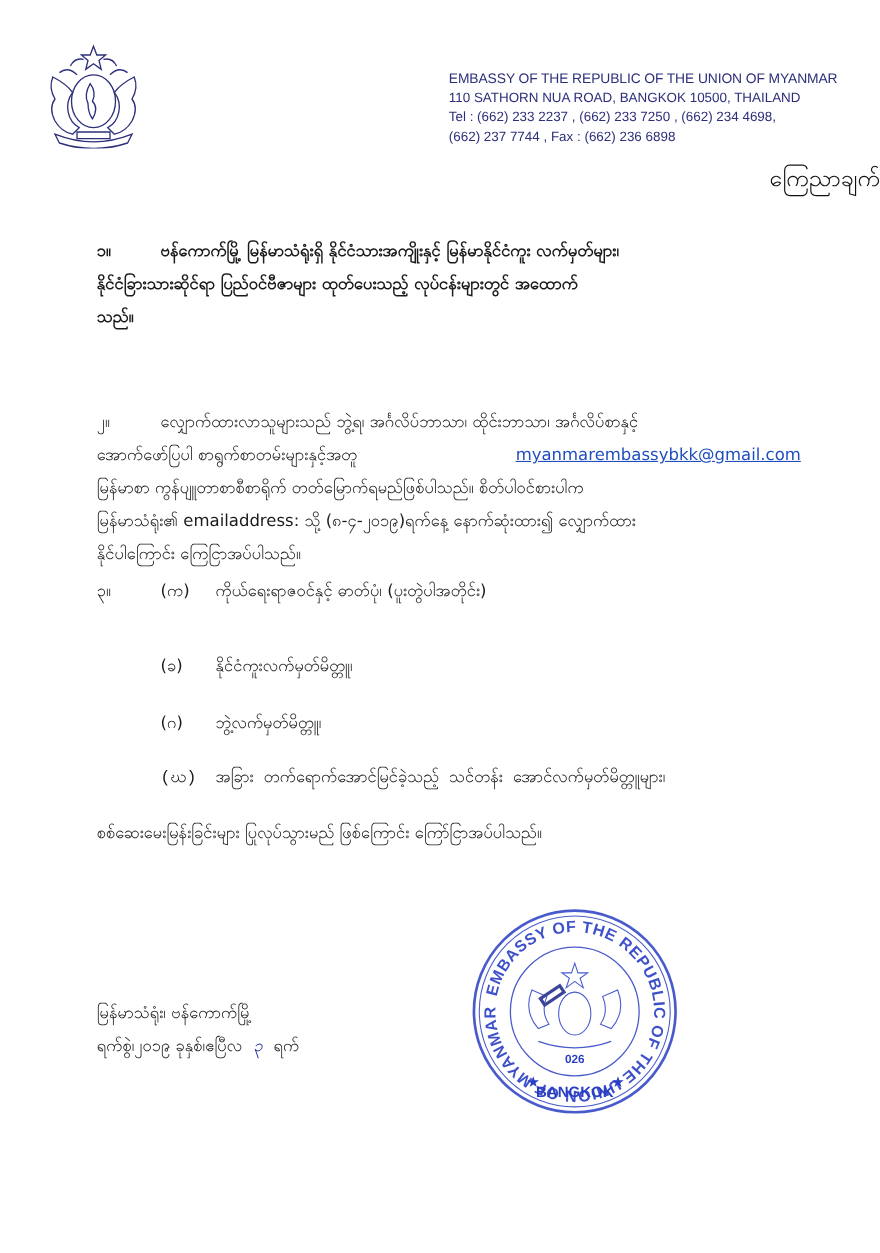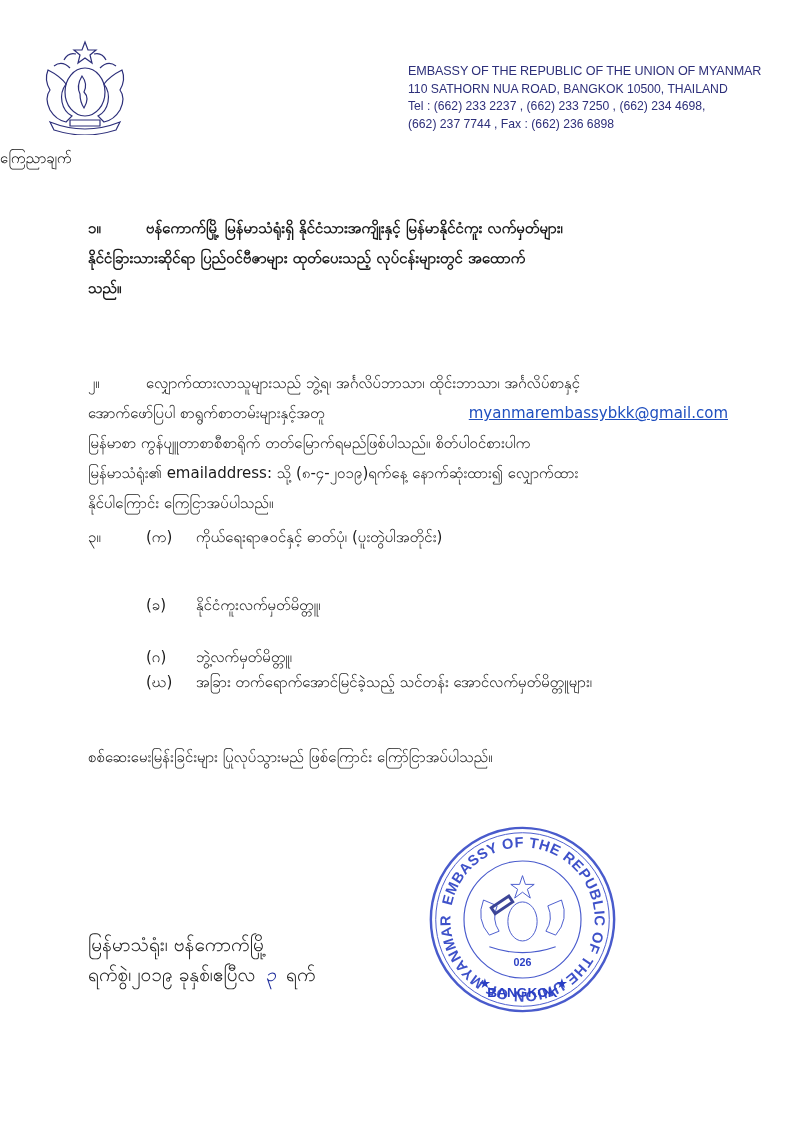--- a/index.html
+++ b/index.html
@@ -5,28 +5,28 @@
     html, body { margin: 0; padding: 0; }
     body {
       width: 800px; height: 1139px; background: #ffffff; position: relative; overflow: hidden;
       font-family: "DejaVu Sans", sans-serif; color: #1a1a1a;
     }
     .letterhead { position: absolute; left: 0; top: 0; width: 800px; height: 150px; }
     .emblem { position: absolute; left: 40px; top: 40px; width: 90px; height: 95px; }
     .addr { position: absolute; left: 408px; top: 63px; color: #2d2f7a;
       font-family: "Liberation Sans", sans-serif; font-size: 12.2px; line-height: 17.5px; }
     .addr .l1 { font-size: 12.6px; letter-spacing: -0.1px; }
-    .title { position: absolute; left: 0; width: 800px; top: 148px; text-align: left;
-      font-size: 15px; color: #111; }
+    .title { position: absolute; left: 0; width: 800px; top: 148px; text-align: right;
+      font-size: 21px; color: #111; }
     .para { position: absolute; left: 88px; width: 640px; font-size: 15px; line-height: 30px; text-align: justify; }
     .num { display: inline-block; width: 58px; }
     .sub { position: absolute; font-size: 15px; line-height: 30px; }
     .sub .mark { display: inline-block; width: 50px; }
     .email { color: #1f4fbf; text-decoration: underline; }
-    .sig { position: absolute; left: 88px; top: 905px; font-size: 19px; line-height: 30px; margin-top: 24px; }
+    .sig { position: absolute; left: 88px; top: 905px; font-size: 15px; line-height: 30px; }
     .sig .day { color: #1b2a9a; font-style: italic; padding: 0 10px; }
     .stamp { position: absolute; left: 425px; top: 822px; width: 195px; height: 195px; }
   </style>
 </head>
 <body>
 
 <div class="letterhead">
   <svg class="emblem" viewBox="0 0 90 95">
     <g fill="none" stroke="#2d2f7a" stroke-width="1.2">
       <polygon points="45,2 48,10 56,10 50,15 52,23 45,18 38,23 40,15 34,10 42,10"></polygon>
@@ -69,21 +69,21 @@
 
 <div class="sub" style="left:88px; top:522px;">
   <span class="num">၃။</span><span class="mark">(က)</span><span>ကိုယ်ရေးရာဇဝင်နှင့် ဓာတ်ပုံ၊ (ပူးတွဲပါအတိုင်း)</span>
 </div>
 <div class="sub" style="left:146px; top:590px;">
   <span class="mark">(ခ)</span><span>နိုင်ငံကူးလက်မှတ်မိတ္တူ၊</span>
 </div>
 <div class="sub" style="left:146px; top:642px;">
   <span class="mark">(ဂ)</span><span>ဘွဲ့လက်မှတ်မိတ္တူ၊</span>
 </div>
-<div class="sub" style="left:146px; top:667px;">
+<div class="sub" style="left:146px; top:693px;font-family:Liberation Mono, monospace;">
   <span class="mark">(ဃ)</span><span>အခြား တက်ရောက်အောင်မြင်ခဲ့သည့် သင်တန်း အောင်လက်မှတ်မိတ္တူများ၊</span>
 </div>
 
 <div class="para" style="top:742px;">
   <div>စစ်ဆေးမေးမြန်းခြင်းများ ပြုလုပ်သွားမည် ဖြစ်ကြောင်း ကြော်ငြာအပ်ပါသည်။</div>
 </div>
 
 <div class="sig">
   <div>မြန်မာသံရုံး၊ ဗန်ကောက်မြို့</div>
   <div>

